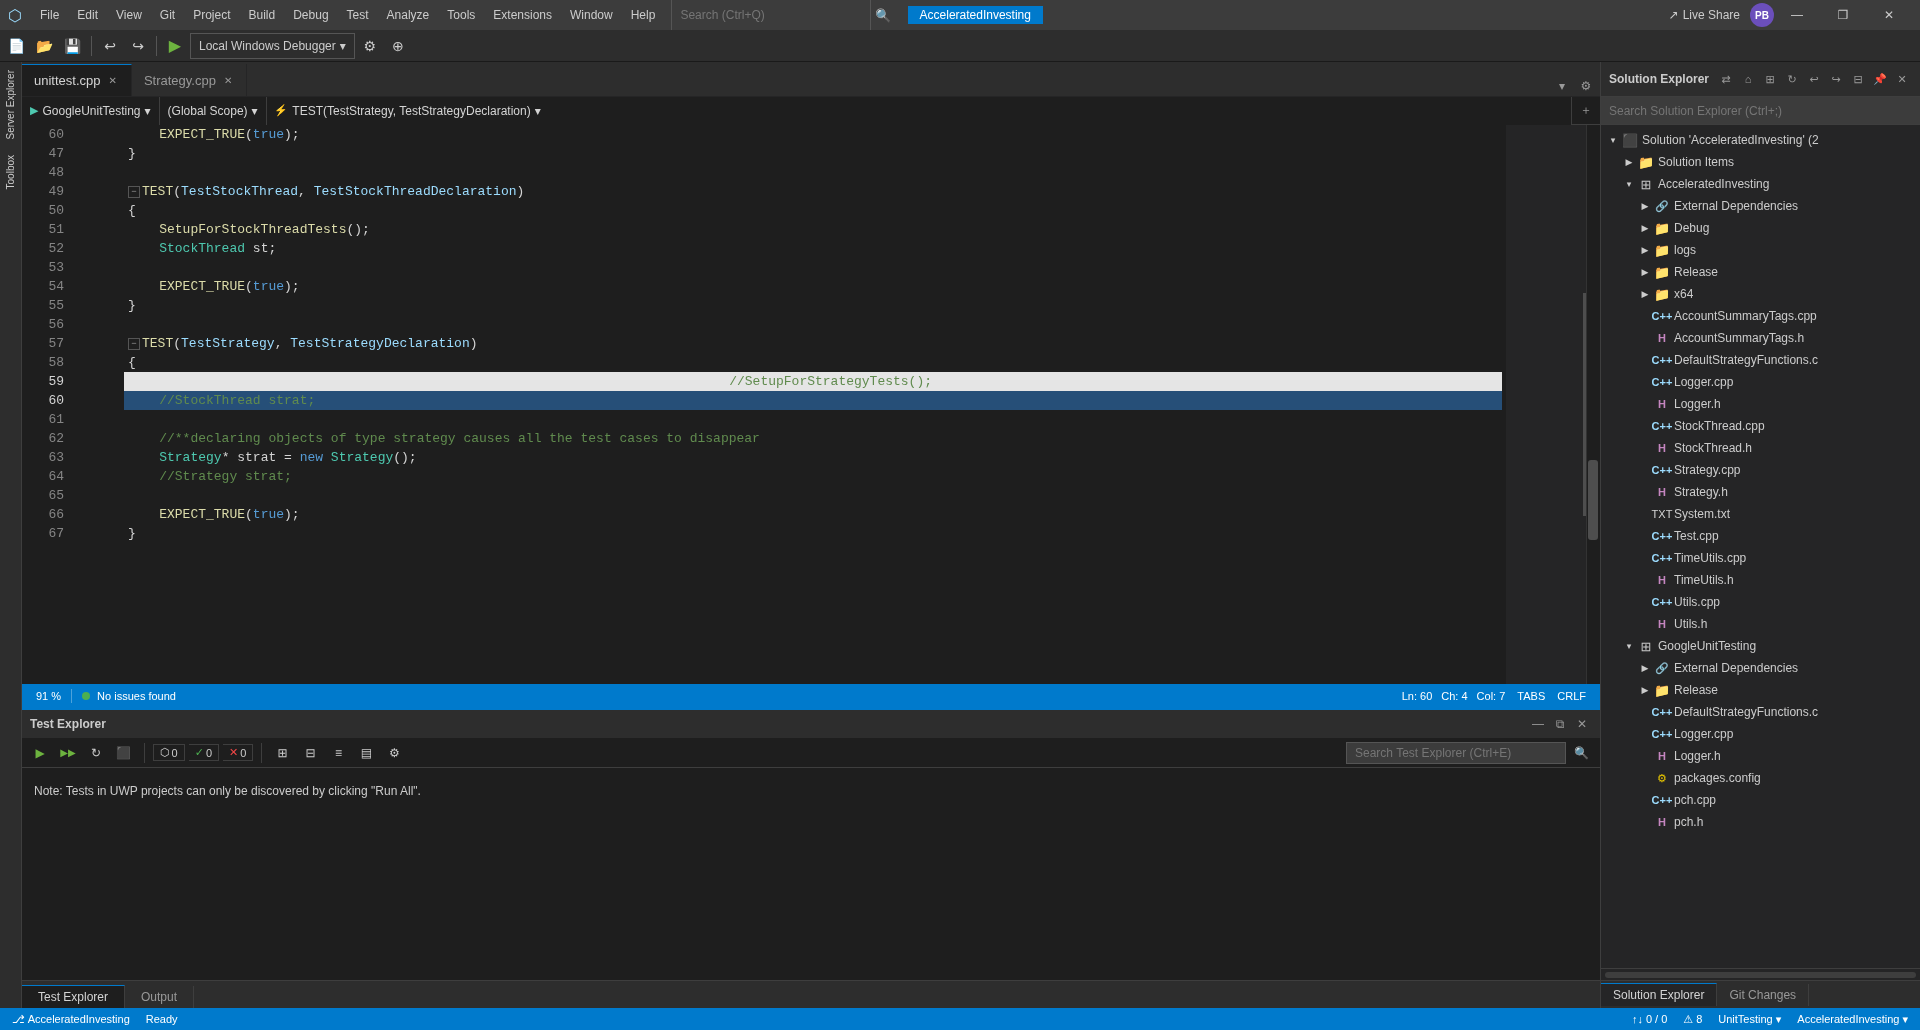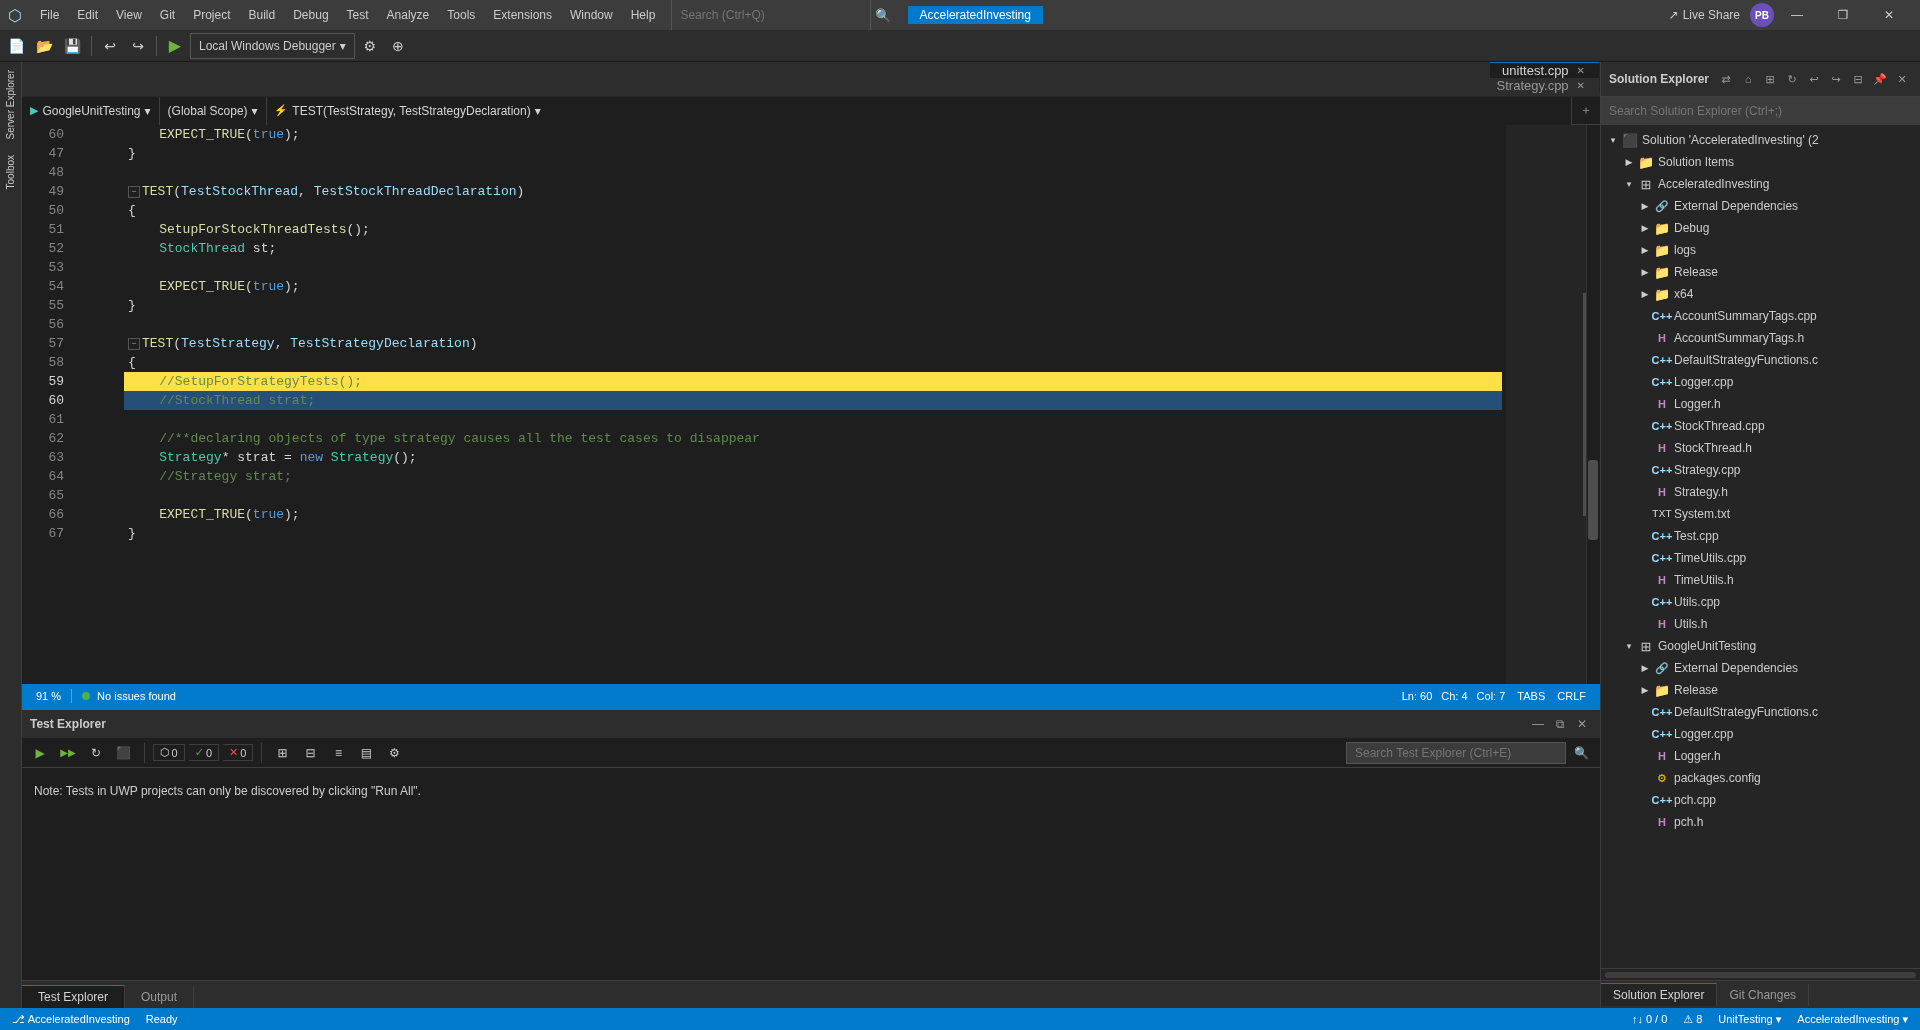--- a/index.html
+++ b/index.html
@@ -171,21 +171,20 @@
     }
 
     
     #tab-bar {
       height: 35px;
       background: #2d2d2d;
       display: flex;
       align-items: flex-end;
       border-bottom: 1px solid #252526;
       flex-shrink: 0;
-      flex-direction: column;
     }
     .tab {
       display: flex;
       align-items: center;
       gap: 6px;
       padding: 0 12px;
       height: 32px;
       cursor: pointer;
       font-size: 13px;
       color: #999;
@@ -783,21 +782,21 @@
           <span class="indicator"></span>
           <span class="collapse-btn">−</span>
           <span style="color:#dcdcaa;">TEST</span><span style="color:#d4d4d4;">(</span><span style="color:#9cdcfe;">TestStrategy</span><span style="color:#d4d4d4;">, </span><span style="color:#9cdcfe;">TestStrategyDeclaration</span><span style="color:#d4d4d4;">)</span>
         </div>
 
         <div class="code-line">
           <span class="indicator"></span>
           <span style="color:#d4d4d4;">{</span>
         </div>
 
-        <div class="code-line" style="background:#fde047;">
+        <div class="code-line" style="background:#e5e5e5;justify-content:center;">
           <span class="indicator yellow"></span>
           <span style="color:#608b4e;">    //SetupForStrategyTests();</span>
         </div>
 
         <div class="code-line" style="background:#264f78;">
           <span class="indicator yellow"></span>
           <span style="color:#608b4e;">    //StockThread strat;</span>
         </div>
 
         <div class="code-line">
@@ -1064,21 +1063,21 @@
         <div class="tree-chevron" style="visibility:hidden;">▶</div>
         <div class="tree-icon">
             <span style="color:#c586c0;font-size:11px;font-weight:bold;">H</span>
           </div>
         <span class="tree-label">Strategy.h</span>
       </div>
 
       <div class="tree-node" style="padding-left:36px;">
         <div class="tree-chevron" style="visibility:hidden;">▶</div>
         <div class="tree-icon">
-            <span style="color:#d4d4d4;font-size:11px;font-family:Liberation Mono, monospace;">TXT</span>
+            <span style="color:#d4d4d4;font-size:11px;">TXT</span>
           </div>
         <span class="tree-label">System.txt</span>
       </div>
 
       <div class="tree-node" style="padding-left:36px;">
         <div class="tree-chevron" style="visibility:hidden;">▶</div>
         <div class="tree-icon">
             <span style="color:#9cdcfe;font-size:11px;font-weight:bold;">C++</span>
           </div>
         <span class="tree-label">Test.cpp</span>

